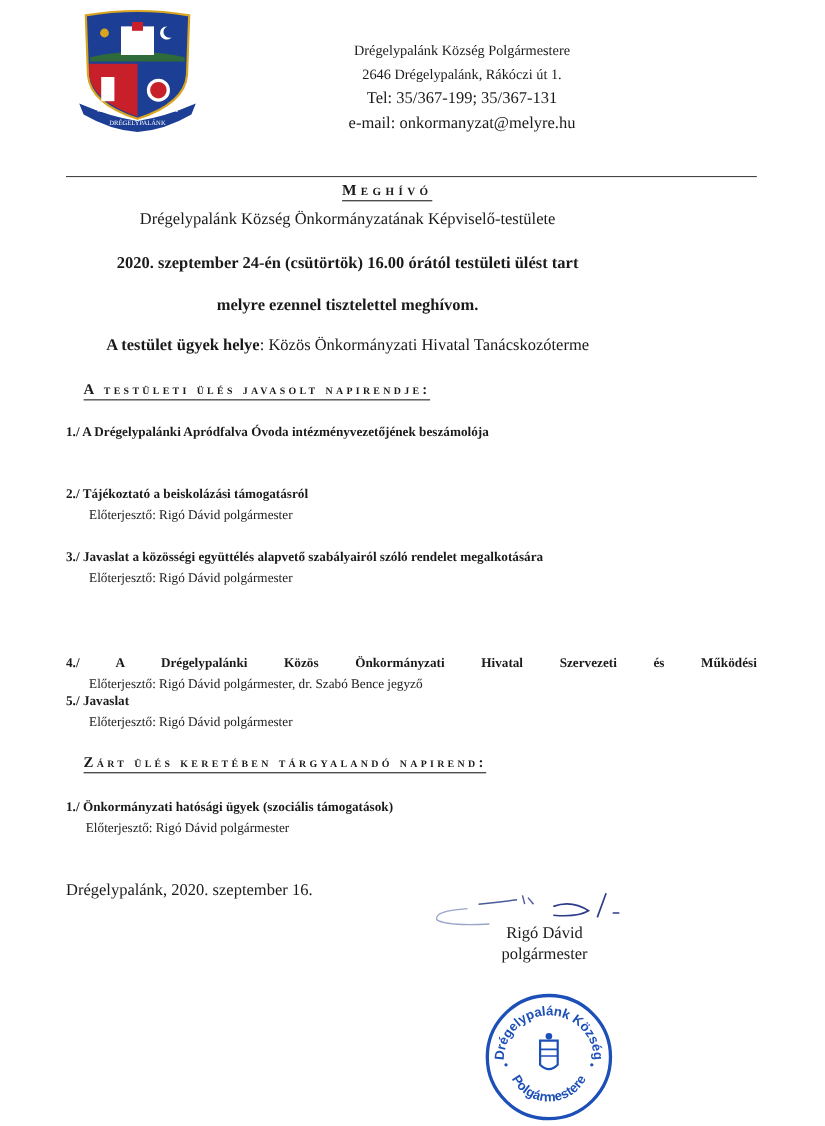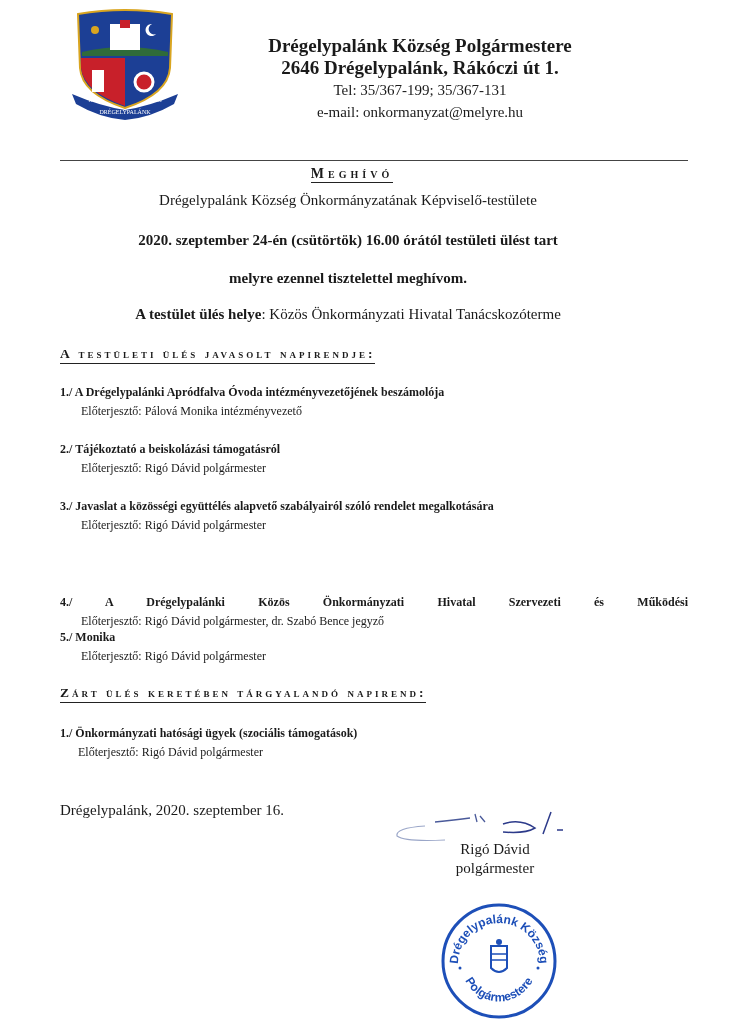--- a/index.html
+++ b/index.html
@@ -4,27 +4,27 @@
   <style>
     html, body { margin: 0; padding: 0; background: #ffffff; }
     body {
       width: 750px; height: 1024px; position: relative; overflow: hidden;
       font-family: "Liberation Serif", "DejaVu Serif", serif;
       color: #1a1a1a;
     }
     .abs { position: absolute; }
     .crest { left: 70px; top: 8px; width: 110px; height: 112px; }
     .letterhead { left: 240px; top: 35px; width: 360px; text-align: center; line-height: 22px; font-size: 15px; }
-    .letterhead .b { font-weight: bold; font-size: 19px; }
+    .letterhead .b { font-weight: normal; font-size: 13px; }
     .rule { left: 60px; top: 160px; width: 628px; height: 0; border-top: 1.5px solid #444; }
     .title { left: 0; top: 164px; width: 704px; text-align: center; }
     .title span { font-weight: bold; font-size: 14px; letter-spacing: 4px; border-bottom: 1.5px solid #222; padding-bottom: 1px; font-variant: small-caps; }
-    .centered { left: 0; width: 632px; text-align: center; font-size: 15px; margin-left: 32px; }
+    .centered { left: 0; width: 632px; text-align: center; font-size: 15px; }
     .bold { font-weight: bold; }
-    .section-h { left: 60px; font-weight: bold; font-size: 13.5px; letter-spacing: 3px; font-variant: small-caps; border-bottom: 1.5px solid #222; line-height: 18px; }
+    .section-h { left: 76px; font-weight: bold; font-size: 13.5px; letter-spacing: 3px; font-variant: small-caps; border-bottom: 1.5px solid #222; line-height: 18px; }
     .item { left: 60px; width: 628px; font-size: 12px; line-height: 19px; }
     .item .t { font-weight: bold; }
     .item .p { padding-left: 21px; }
     .item.justify .t { text-align: justify; text-align-last: justify; }
     .item .cont { padding-left: 21px; font-weight: bold; }
     .place { left: 60px; top: 802px; font-size: 15px; }
     .signer { left: 440px; top: 840px; width: 110px; text-align: center; font-size: 15px; line-height: 19px; }
     .sig { left: 385px; top: 808px; width: 200px; height: 40px; }
     .stamp { left: 440px; top: 902px; width: 118px; height: 118px; }
   </style>
@@ -59,47 +59,46 @@
 <div class="abs rule"></div>
 
 <div class="abs title">
   <span>Meghívó</span>
 </div>
 
 <div class="abs centered" style="top:192px;">Drégelypalánk Község Önkormányzatának Képviselő-testülete</div>
 <div class="abs centered bold" style="top:232px;">2020. szeptember 24-én (csütörtök) 16.00 órától testületi ülést tart</div>
 <div class="abs centered bold" style="top:270px;">melyre ezennel tisztelettel meghívom.</div>
 <div class="abs centered" style="top:306px;">
-  <span class="bold">A testület ülés helye</span><span>: Közös Önkormányzati Hivatal Tanácskozóterme</span>
+  <span class="bold">A testület ügyek helye</span><span>: Közös Önkormányzati Hivatal Tanácskozóterme</span>
 </div>
 
 <div class="abs section-h" style="top:345px;">A testületi ülés javasolt napirendje:</div>
 
 <div class="abs item" style="top:383px;">
   <div class="t"><span>1./</span> <span>A Drégelypalánki Apródfalva Óvoda intézményvezetőjének beszámolója</span></div>
-  <div class="p">Előterjesztő: Pálová Monika intézményvezető</div>
 </div>
 
 <div class="abs item" style="top:440px;">
   <div class="t"><span>2./</span> <span>Tájékoztató a beiskolázási támogatásról</span></div>
   <div class="p">Előterjesztő: Rigó Dávid polgármester</div>
 </div>
 
 <div class="abs item" style="top:497px;">
   <div class="t"><span>3./</span> <span>Javaslat a közösségi együttélés alapvető szabályairól szóló rendelet megalkotására</span></div>
   <div class="p">Előterjesztő: Rigó Dávid polgármester</div>
 </div>
 
 <div class="abs item justify" style="top:553px;margin-top:40px;">
   <div class="t"><span>4./</span> <span>A Drégelypalánki Közös Önkormányzati Hivatal Szervezeti és Működési</span></div>
   <div class="p">Előterjesztő: Rigó Dávid polgármester, dr. Szabó Bence jegyző</div>
 </div>
 
 <div class="abs item" style="top:628px;">
-  <div class="t"><span>5./</span> <span>Monika</span></div>
+  <div class="t"><span>5./</span> <span>Javaslat</span></div>
   <div class="p">Előterjesztő: Rigó Dávid polgármester</div>
 </div>
 
 <div class="abs section-h" style="top:684px;">Zárt ülés keretében tárgyalandó napirend:</div>
 
 <div class="abs item" style="top:724px;">
   <div class="t"><span>1./</span> <span>Önkormányzati hatósági ügyek (szociális támogatások)</span></div>
   <div class="p" style="padding-left:18px;">Előterjesztő: Rigó Dávid polgármester</div>
 </div>
 

